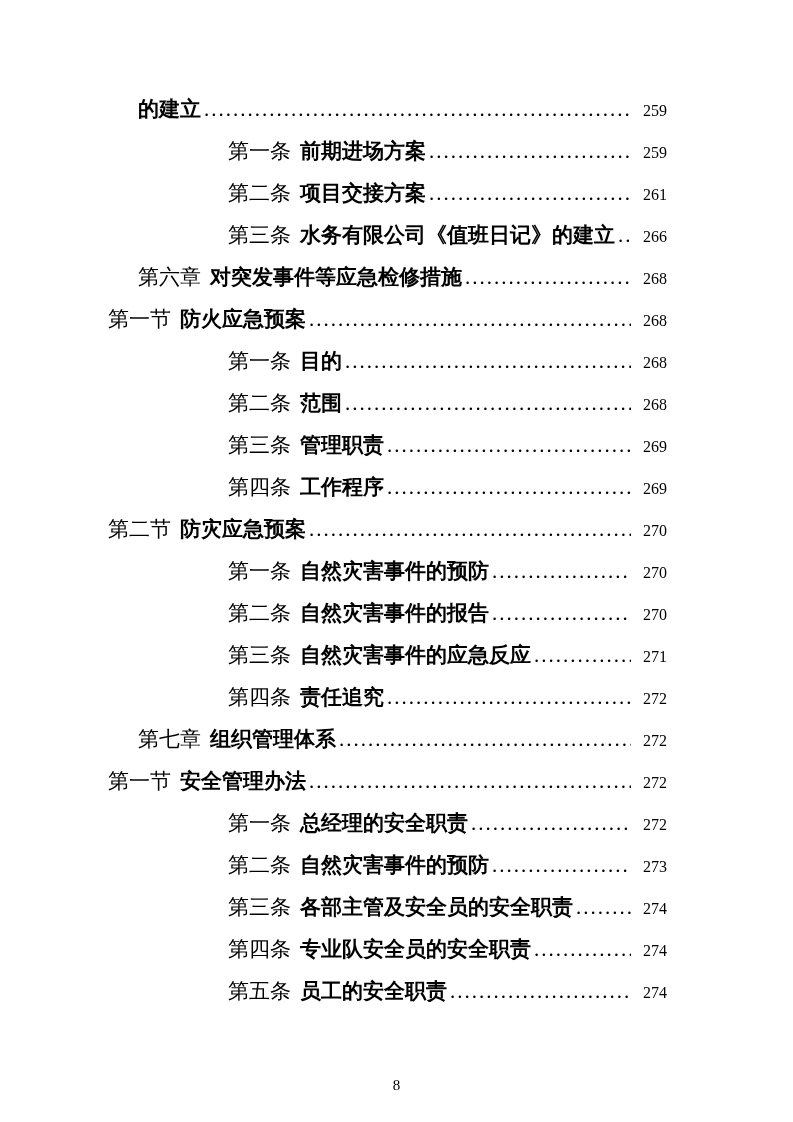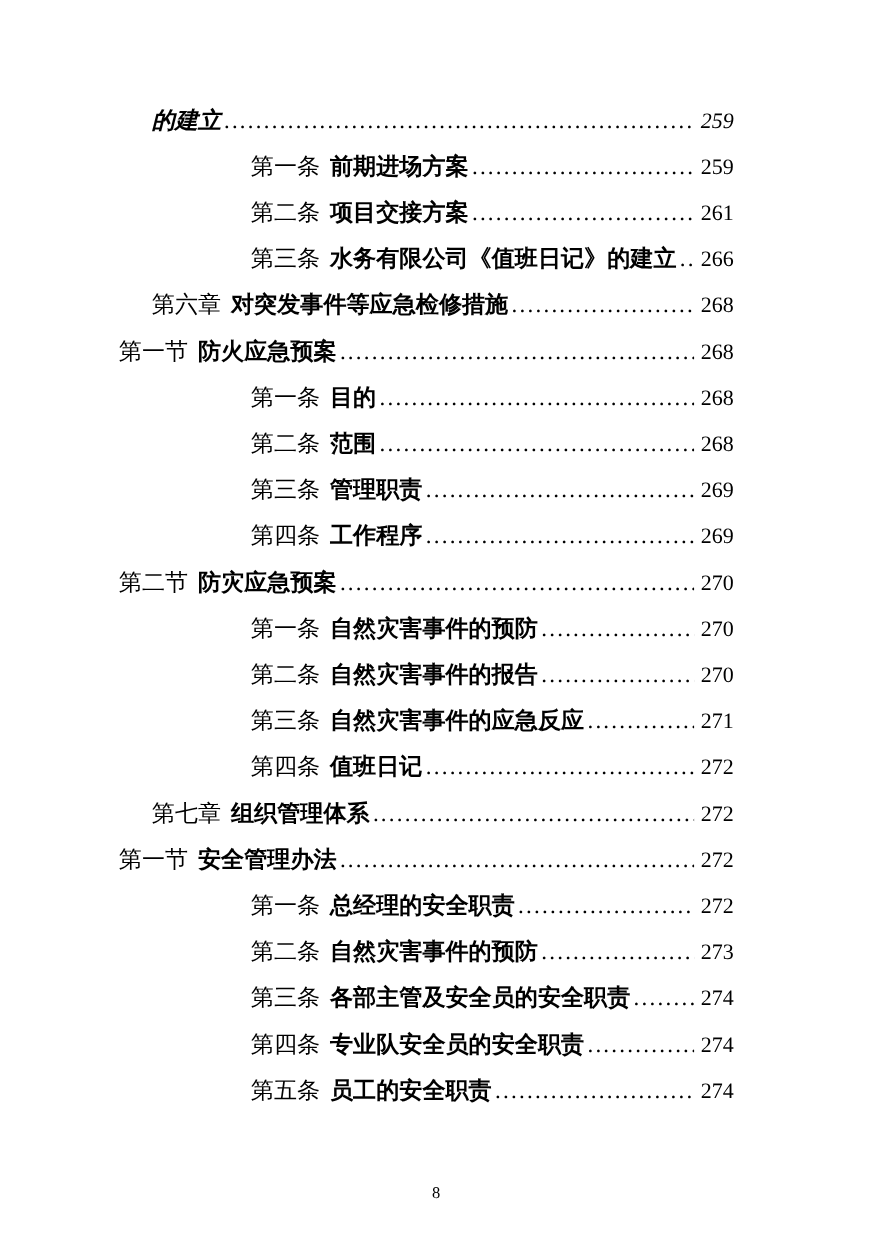--- a/index.html
+++ b/index.html
@@ -25,21 +25,21 @@
     align-items: baseline;
     height: 42px;
     padding-right: 126px; 
     font-size: 21px;
     line-height: 42px;
     color: #000000;
     white-space: nowrap;
   }
   
   .toc-row.level-chapter            { padding-left: 138px; }
-  .toc-row.level-chapter-continuation { padding-left: 138px; font-style: italic; }
+  .toc-row.level-chapter-continuation { padding-left: 138px; }
   .toc-row.level-section            { padding-left: 108px; }
   .toc-row.level-item               { padding-left: 228px; }
 
   .prefix {
     font-family: "Liberation Serif", "DejaVu Serif", serif;
     font-weight: normal;
     margin-right: 9px;
     flex: 0 0 auto;
   }
   .prefix:empty { display: none; margin-right: 0; }
@@ -58,21 +58,21 @@
   .leader::after {
     content: "..........................................................................................................................";
     font-family: "Liberation Serif", "DejaVu Serif", serif;
     font-size: 21px;
     letter-spacing: 2px;
     color: #000000;
   }
   .pagenum {
     flex: 0 0 auto;
     font-family: "Liberation Serif", "DejaVu Serif", serif;
-    font-size: 20px;
+    font-size: 16px;
     text-align: right;
     min-width: 34px;
   }
   .footer {
     position: absolute;
     left: 0;
     right: 0;
     top: 1076px;
     text-align: center;
   }
@@ -180,21 +180,21 @@
 
   <div class="toc-row level-item">
     <span class="prefix">第三条</span>
     <span class="title">自然灾害事件的应急反应</span>
     <span class="leader"></span>
     <span class="pagenum">271</span>
   </div>
 
   <div class="toc-row level-item">
     <span class="prefix">第四条</span>
-    <span class="title">值班日记</span>
+    <span class="title">责任追究</span>
     <span class="leader"></span>
     <span class="pagenum">272</span>
   </div>
 
   <div class="toc-row level-chapter">
     <span class="prefix">第七章</span>
     <span class="title">组织管理体系</span>
     <span class="leader"></span>
     <span class="pagenum">272</span>
   </div>

